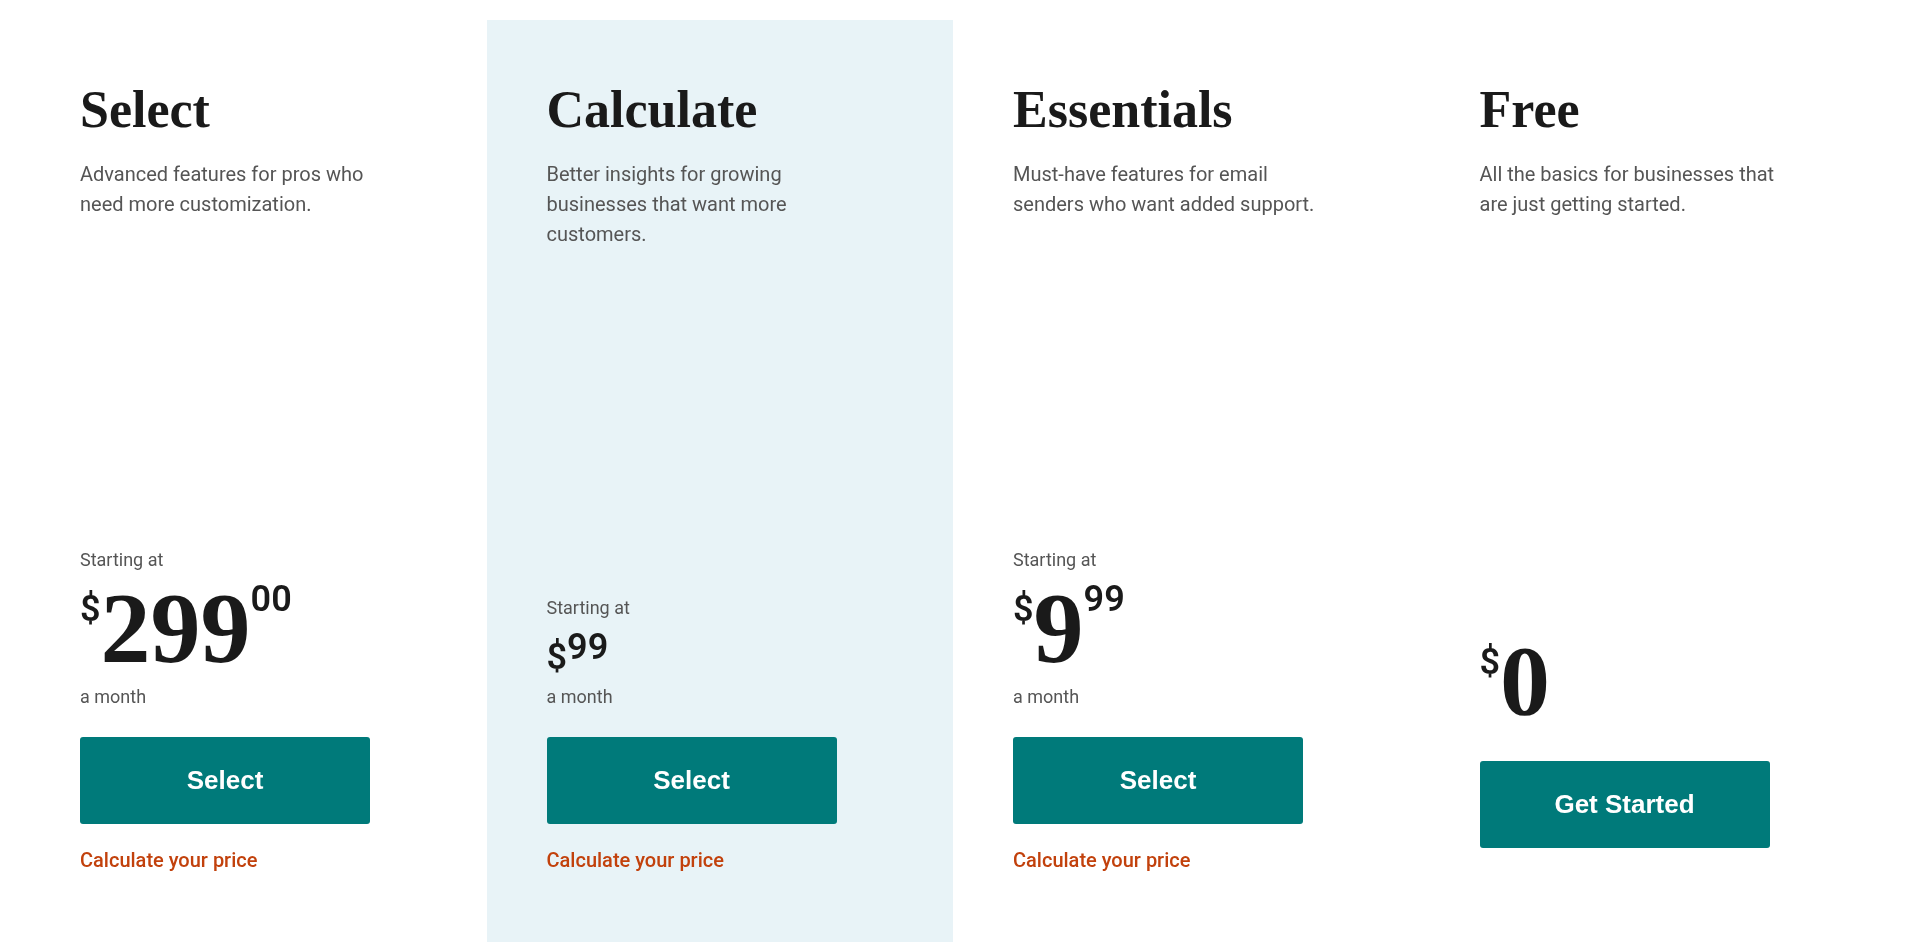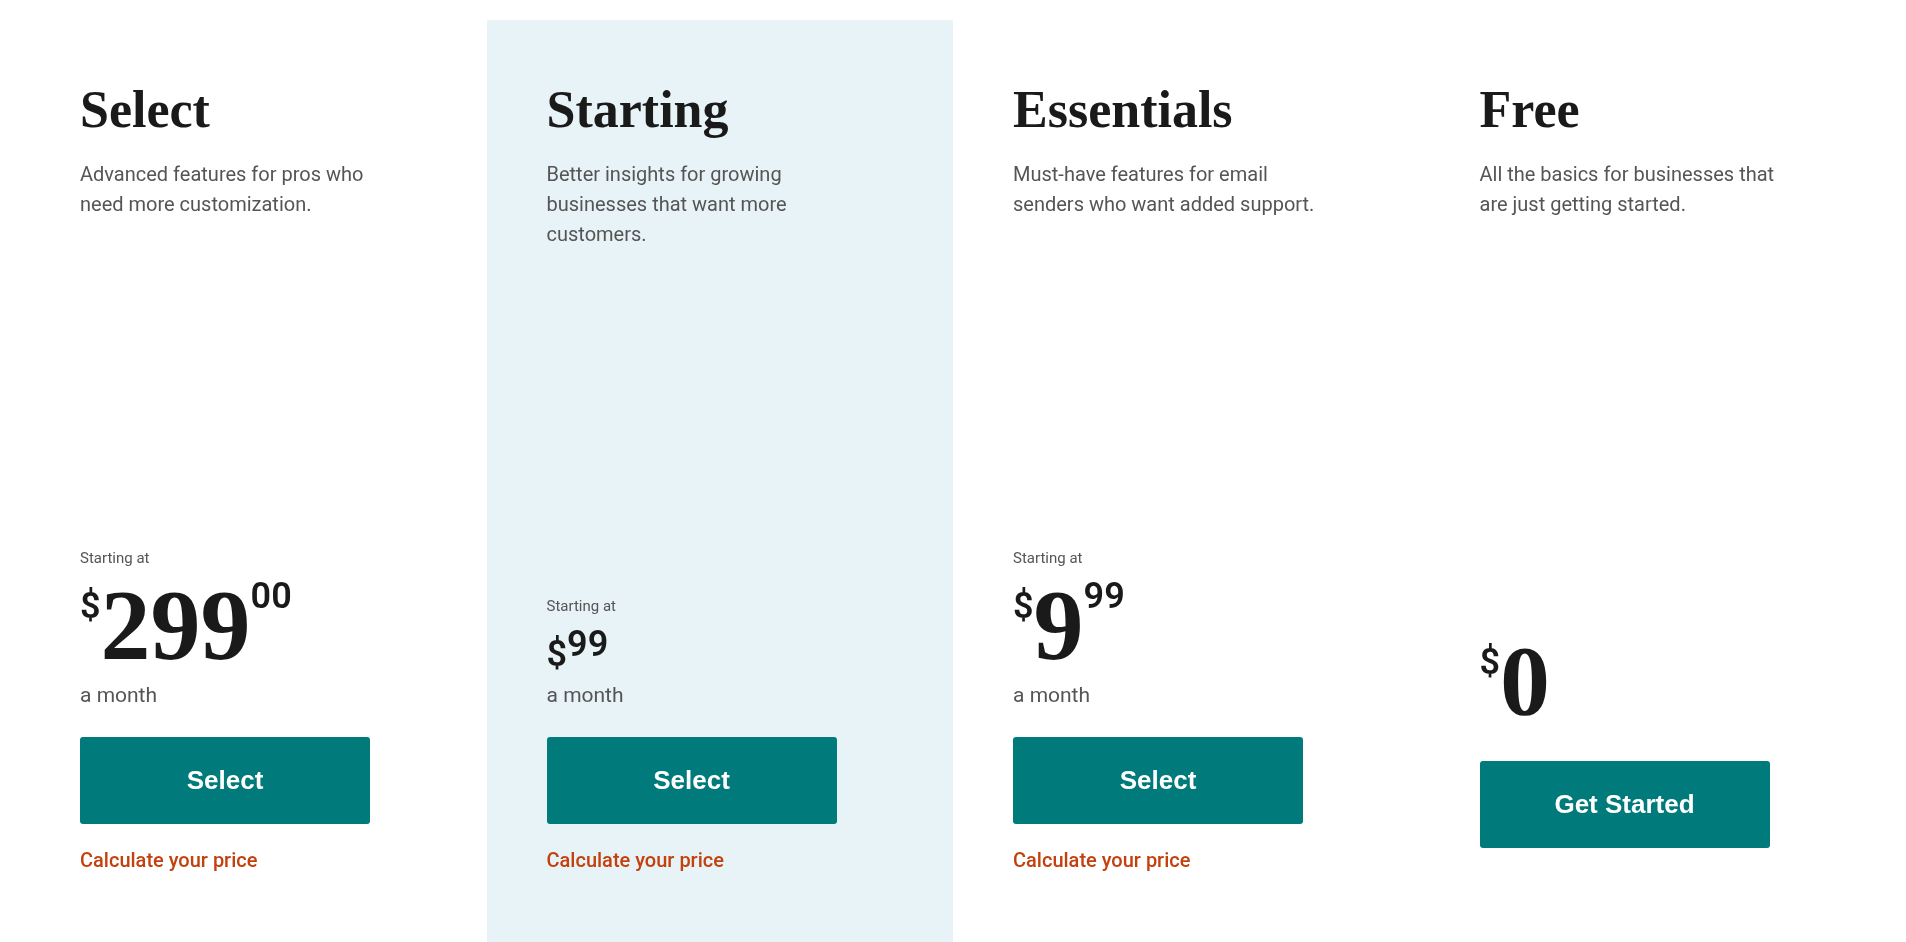--- a/index.html
+++ b/index.html
@@ -53,21 +53,21 @@
       margin-bottom: auto;
       max-width: 320px;
     }
 
     .pricing-section {
       margin-top: 60px;
       margin-bottom: 30px;
     }
 
     .starting-at {
-      font-size: 15px;
+      font-size: 18px;
       color: #555555;
       margin-bottom: 8px;
     }
 
     .price-display {
       display: flex;
       align-items: flex-start;
       margin-bottom: 8px;
     }
 
@@ -87,21 +87,21 @@
       text-align: center;
     }
 
     .price-cents {
       font-size: 36px;
       font-weight: 600;
       color: #1a1a1a;
     }
 
     .price-period {
-      font-size: 21px;
+      font-size: 18px;
       color: #555555;
       margin-bottom: 30px;
     }
 
     .select-button {
       display: block;
       width: 290px;
       padding: 28px 20px;
       background-color: #007a7a;
       color: #ffffff;
@@ -136,21 +136,21 @@
         <span class="price-main">299</span>
         <span class="price-cents">00</span>
       </div>
       <div class="price-period">a month</div>
       <button class="select-button">Select</button>
       <a href="#" class="calculate-link">Calculate your price</a>
     </div>
   </div>
 
   <div class="pricing-card highlighted">
-    <h2 class="plan-name">Starting</h2>
+    <h2 class="plan-name">Calculate</h2>
     <p class="plan-description">Better insights for growing businesses that want more customers.</p>
     <div class="pricing-section">
       <div class="starting-at">Starting at</div>
       <div class="price-display">
         <span class="price-dollar-sign">$</span>
         <span class="price-cents">99</span>
       </div>
       <div class="price-period">a month</div>
       <button class="select-button">Select</button>
       <a href="#" class="calculate-link">Calculate your price</a>

